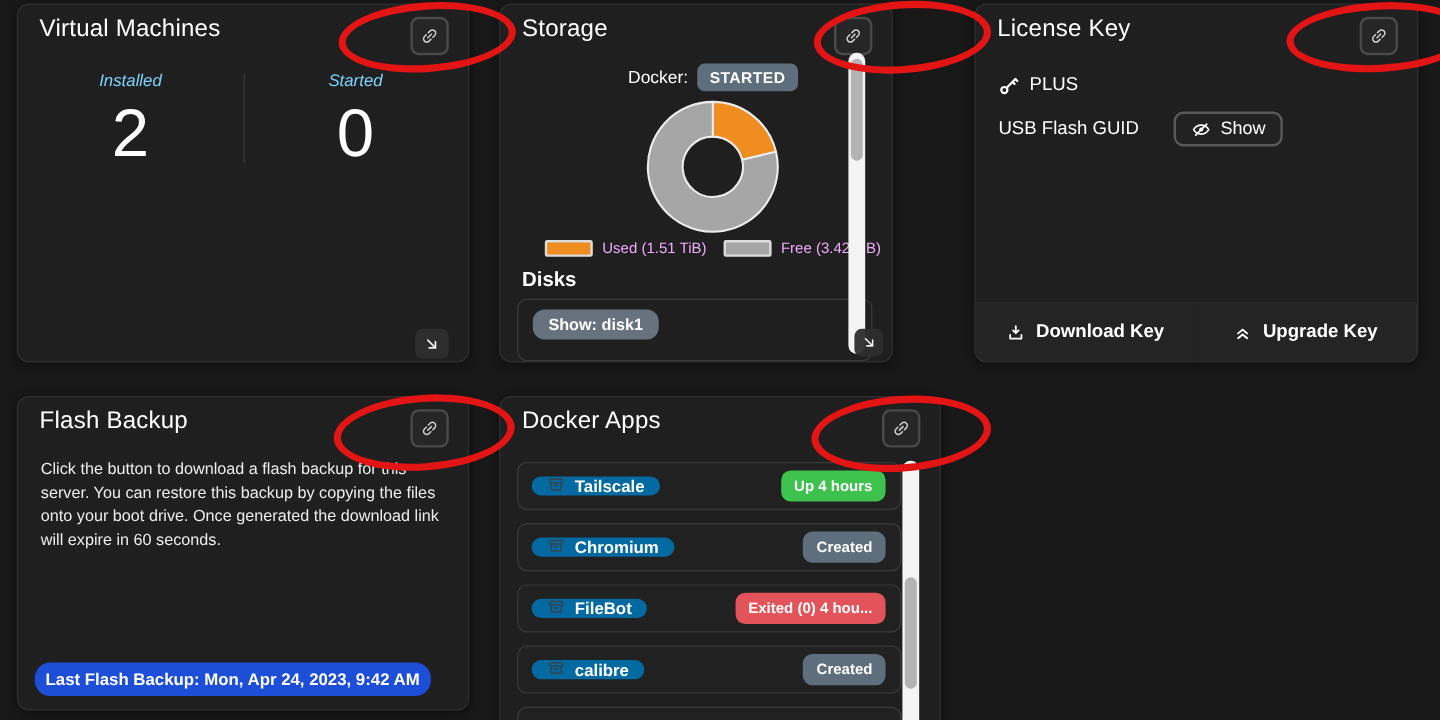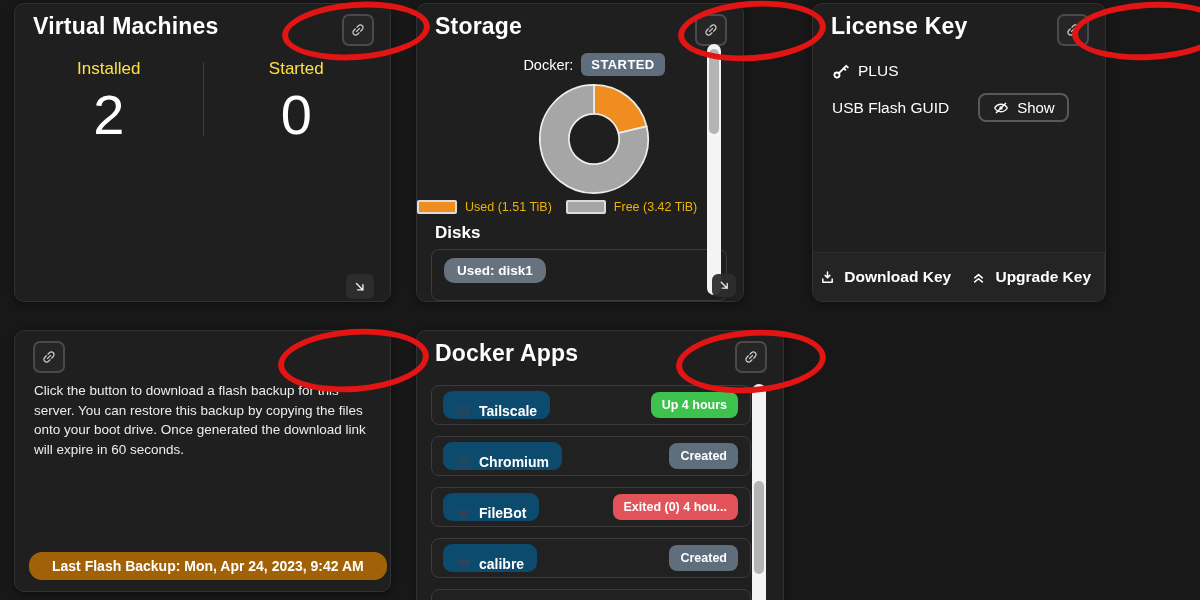--- a/index.html
+++ b/index.html
@@ -9,45 +9,45 @@
     font-family:"Liberation Sans",sans-serif;
     -webkit-font-smoothing:antialiased;
   }
   .card{
     position:absolute;background:#1f1f1f;border:1px solid #313131;
     border-radius:10px;box-shadow:0 2px 8px rgba(0,0,0,.45);
     box-sizing:border-box;
   }
   .card-vm{left:14px;top:3px;width:377px;height:299px;}
   .card-storage{left:416px;top:3px;width:328px;height:299px;overflow:hidden;}
-  .card-license{left:812px;top:3px;width:294px;height:299px;overflow:hidden;}
+  .card-license{left:812px;top:3px;width:370px;height:299px;overflow:hidden;}
   .card-flash{left:14px;top:330px;width:377px;height:262px;}
   .card-docker{left:416px;top:330px;width:368px;height:290px;overflow:hidden;}
 
   .card-head{display:flex;justify-content:space-between;align-items:flex-start;padding:9px 16px 0 18px;}
-  .card-title{font-size:23px;font-weight:bold;letter-spacing:.2px;line-height:1.15;}
+  .card-title{font-size:20px;font-weight:normal;letter-spacing:.2px;line-height:1.15;}
   .link-btn{
     width:28px;height:28px;flex:0 0 auto;margin-top:1px;
     border:2px solid #4a4a4a;border-radius:7px;background:#262626;
     display:flex;align-items:center;justify-content:center;cursor:pointer;
   }
 
   
   .vm-stats{display:flex;margin-top:13px;position:relative;}
   .vm-col{flex:1;text-align:center;}
-  .vm-label{font-size:17px;color:#fde047;}
+  .vm-label{font-style:italic;font-size:14px;color:#7dd3fc;}
   .vm-value{font-size:56px;font-weight:400;line-height:1;margin-top:8px;}
   .vm-divider{position:absolute;left:50%;top:3px;height:74px;width:1px;background:#3d3d3d;}
 
   
   .storage-content{width:354px;}
   .array-row{display:flex;align-items:center;justify-content:center;gap:8px;margin-top:7px;font-size:14.5px;}
   .badge-slate{background:#5f6e7d;color:#fff;font-weight:bold;border-radius:6px;padding:4px 10px;font-size:13px;letter-spacing:.4px;}
   .donut-wrap{display:flex;justify-content:center;margin-top:5px;}
-  .legend{display:flex;gap:14px;margin-top:3px;font-size:12.5px;color:#eab308;}
+  .legend{display:flex;justify-content:center;gap:14px;margin-top:3px;font-size:12.5px;color:#f0abfc;}
   .legend-item{display:flex;align-items:center;}
   .legend-swatch{width:40px;height:14px;border:2px solid #dcdcdc;border-radius:2px;margin-right:8px;box-sizing:border-box;}
   .disks-heading{font-size:17px;font-weight:bold;margin:9px 0 0 18px;}
   .disks-panel{margin:6px 16px 0 14px;border:1px solid #3b3b3b;border-radius:8px;height:52px;padding:8px 0 0 12px;box-sizing:border-box;}
   .disk-badge{display:inline-block;background:#66737f;border-radius:10px;padding:5px 13px;font-weight:bold;font-size:13.5px;}
 
   
   .scroll-track{position:absolute;background:#f4f4f4;border-radius:7px;width:14px;z-index:4;}
   .scroll-thumb{position:absolute;left:2px;width:10px;border-radius:5px;background:#b4b4b4;}
   .storage-scroll{right:22px;top:40px;height:251px;}
@@ -62,27 +62,27 @@
   
   .tier-row{display:flex;align-items:center;gap:9px;margin:16px 0 0 19px;font-size:15.5px;text-align:center;}
   .guid-row{display:flex;align-items:center;gap:29px;margin:13px 0 0 19px;font-size:15.5px;}
   .show-btn{display:flex;align-items:center;gap:7px;border:2px solid #595959;border-radius:8px;background:#222;padding:4px 12px;font-size:15px;color:#fff;cursor:pointer;}
   .license-footer{position:absolute;left:0;right:0;bottom:0;height:48px;border-top:1px solid #2e2e2e;display:flex;}
   .footer-btn{flex:1;display:flex;align-items:center;justify-content:center;gap:9px;font-size:15.5px;font-weight:bold;background:#242424;cursor:pointer;}
   .footer-btn.first{border-right:1px solid #2e2e2e;}
 
   
   .flash-desc{margin:8px 22px 0 19px;font-size:13.5px;line-height:1.45;color:#ececec;max-width:332px;}
-  .flash-badge{position:absolute;left:14px;bottom:11px;background:#a16207;border-radius:13px;padding:6px 23px;font-size:14px;font-weight:bold;}
+  .flash-badge{position:absolute;left:14px;bottom:11px;background:#1d4ed8;border-radius:13px;padding:6px 9px;font-size:14px;font-weight:bold;}
 
   
   .docker-rows{margin-top:12px;}
   .docker-row{height:40px;margin:0 32px 11px 14px;border:1px solid #3b3b3b;border-radius:8px;
     display:flex;align-items:center;justify-content:space-between;padding:0 12px 0 11px;background:#212121;box-sizing:border-box;}
-  .app-badge{display:flex;align-items:flex-end;gap:8px;background:#0c4a6e;height:28px;border-radius:9px;padding:0 13px;font-size:14px;font-weight:bold;}
+  .app-badge{display:flex;align-items:flex-start;gap:8px;background:#0369a1;height:16px;border-radius:9px;padding:0 13px;font-size:14px;font-weight:bold;}
   .status-badge{height:26px;display:flex;align-items:center;border-radius:8px;padding:0 11px;font-size:12.5px;font-weight:bold;color:#fff;}
 
   
   .annotation{position:absolute;border:6px solid #e31414;border-radius:50%;z-index:50;pointer-events:none;box-sizing:border-box;}
   .ann-vm{left:282px;top:2px;width:148px;height:58px;transform:rotate(-4deg);}
   .ann-storage{left:678px;top:1px;width:148px;height:60px;transform:rotate(-4deg);}
   .ann-license{left:1072px;top:2px;width:154px;height:58px;transform:rotate(-3deg);}
   .ann-flash{left:278px;top:329px;width:151px;height:63px;transform:rotate(-4deg);}
   .ann-docker{left:676px;top:330px;width:150px;height:63px;transform:rotate(-4deg);}
 
@@ -148,21 +148,21 @@
         <span>Used (1.51 TiB)</span>
       </div>
       <div class="legend-item">
         <span class="legend-swatch" style="background: rgb(166, 166, 166);"></span>
         <span>Free (3.42 TiB)</span>
       </div>
     </div>
   </div>
   <div class="disks-heading">Disks</div>
   <div class="disks-panel">
-    <span class="disk-badge">Used: disk1</span>
+    <span class="disk-badge">Show: disk1</span>
   </div>
   <div class="scroll-track storage-scroll">
     <div class="scroll-thumb"></div>
   </div>
   <div class="resize-handle storage-resize">
     <svg width="13" height="13" viewBox="0 0 24 24">
       <path d="M6 6 L17 17 M17 8 v9 h-9" stroke="#eeeeee" stroke-width="2.4" fill="none" stroke-linecap="round" stroke-linejoin="round"></path>
     </svg>
   </div>
 </div>
@@ -208,20 +208,21 @@
       <svg width="15" height="15" viewBox="0 0 24 24">
         <path d="M6 12.5 l6-5 6 5 M6 19 l6-5 6 5" fill="none" stroke="#ffffff" stroke-width="2.6" stroke-linecap="round" stroke-linejoin="round"></path>
       </svg>
       <span>Upgrade Key</span>
     </div>
   </div>
 </div>
 
 <div class="card card-flash">
   <div class="card-head">
+    <div class="card-title">Flash Backup</div>
     <div class="link-btn">
       <svg width="16" height="16" viewBox="0 0 24 24">
         <g transform="rotate(-45 12 12)">
             <path fill="#cccccc" d="M3.9 12c0-1.71 1.39-3.1 3.1-3.1h4V7H7c-2.76 0-5 2.24-5 5s2.24 5 5 5h4v-1.9H7c-1.71 0-3.1-1.39-3.1-3.1zM8 13h8v-2H8v2zm9-6h-4v1.9h4c1.71 0 3.1 1.39 3.1 3.1s-1.39 3.1-3.1 3.1h-4V17h4c2.76 0 5-2.24 5-5s-2.24-5-5-5z"></path>
           </g>
       </svg>
     </div>
   </div>
   <div class="flash-desc">Click the button to download a flash backup for this server. You can restore this backup by copying the files onto your boot drive. Once generated the download link will expire in 60 seconds.</div>
   <div class="flash-badge">Last Flash Backup: Mon, Apr 24, 2023, 9:42 AM</div>

